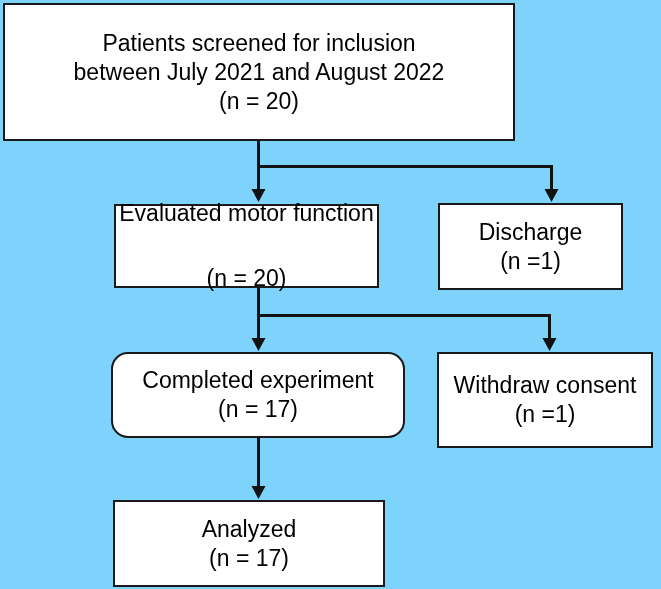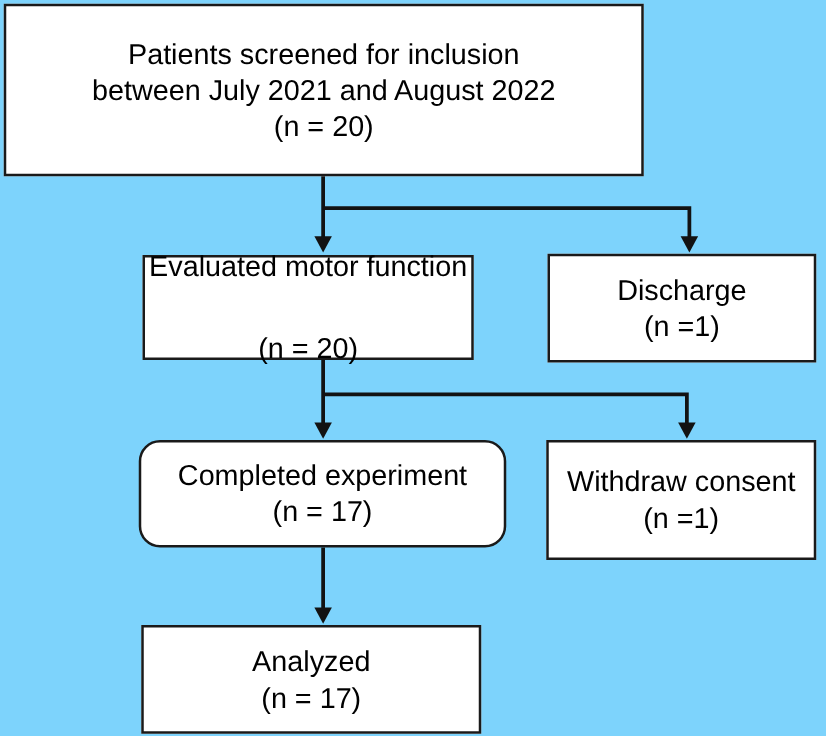--- a/index.html
+++ b/index.html
@@ -42,21 +42,21 @@
     flex-direction: column;
     justify-content: center;
     align-items: center;
     text-align: center;
     font-size: 23px;
     line-height: 29px;
     white-space: nowrap;
   }
   #box-screened  { left: 3px;   top: 3px;   width: 512px; height: 138px; }
   #box-evaluated { left: 114px; top: 204px; width: 265px; height: 84px; gap: 36px;  }
-  #box-discharge { left: 438px; top: 203px; width: 215px; height: 87px;  }
+  #box-discharge { left: 438px; top: 203px; width: 185px; height: 87px;  }
   #box-completed { left: 111px; top: 352px; width: 294px; height: 86px; border-radius: 17px;  }
   #box-withdraw  { left: 437px; top: 352px; width: 216px; height: 96px;  }
   #box-analyzed  { left: 113px; top: 500px; width: 272px; height: 87px;  }
 </style>
 </head>
 <body>
 
 <div class="canvas">
 
   <svg class="connectors" viewBox="0 0 661 589" aria-hidden="true">

